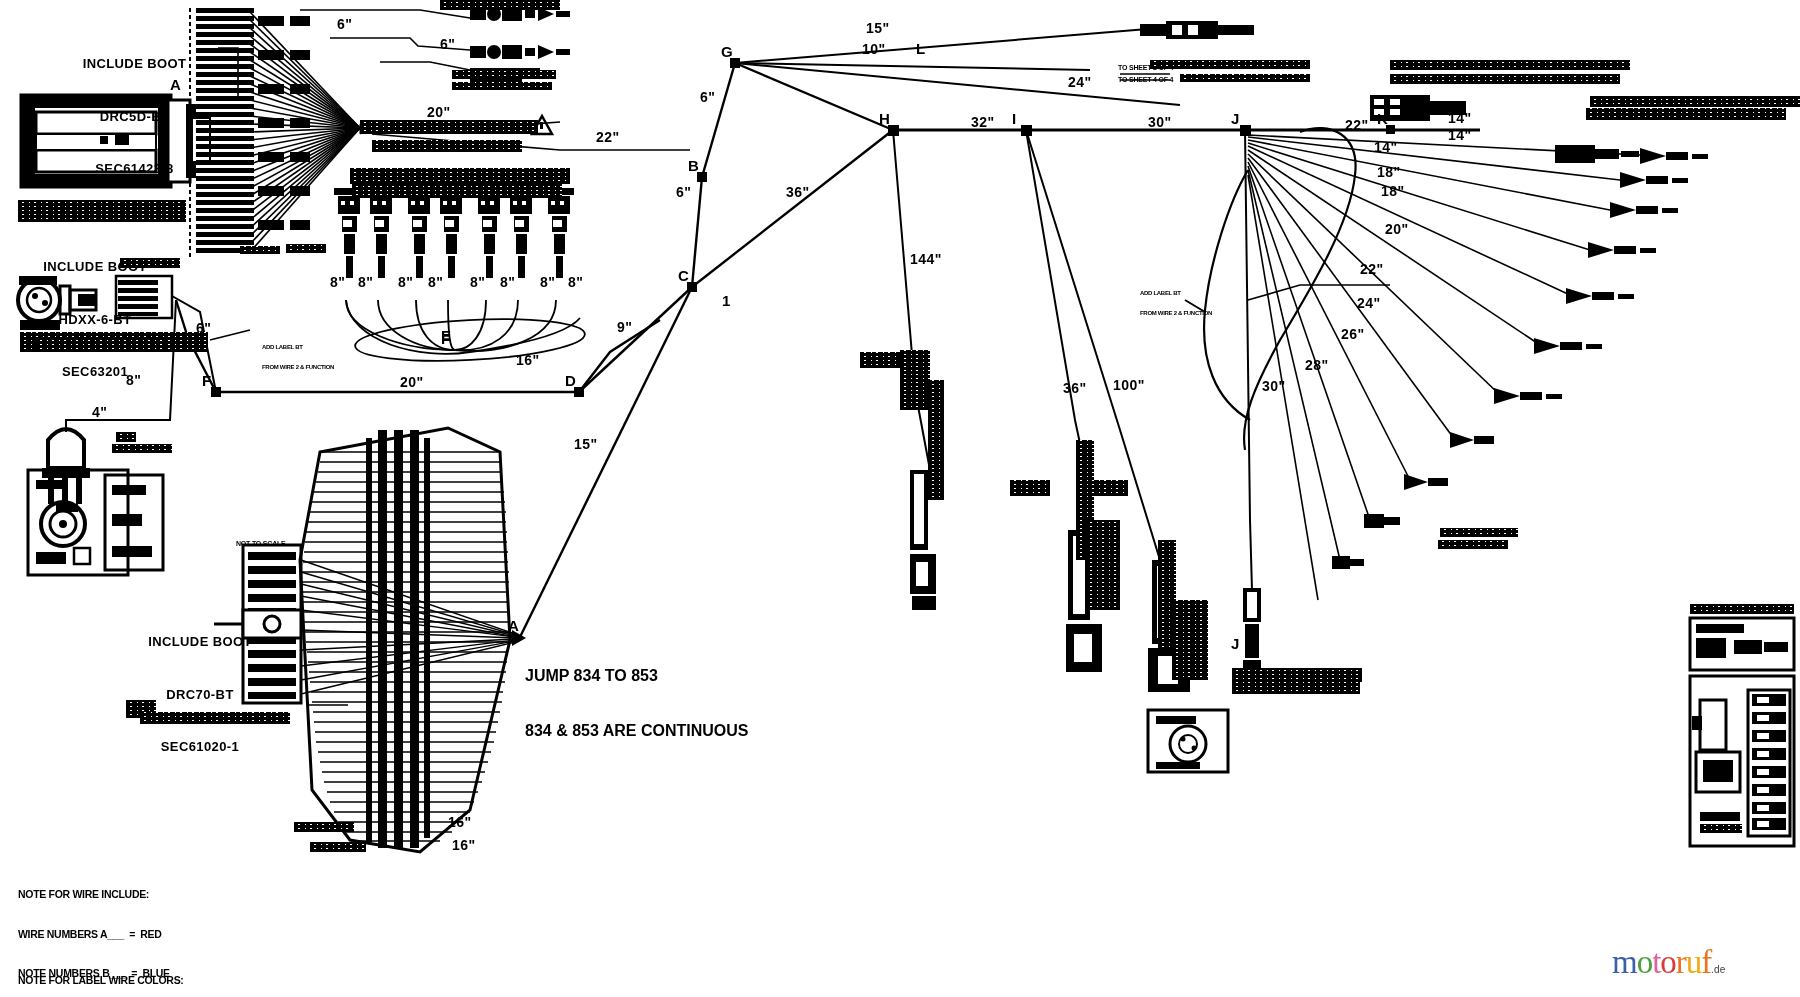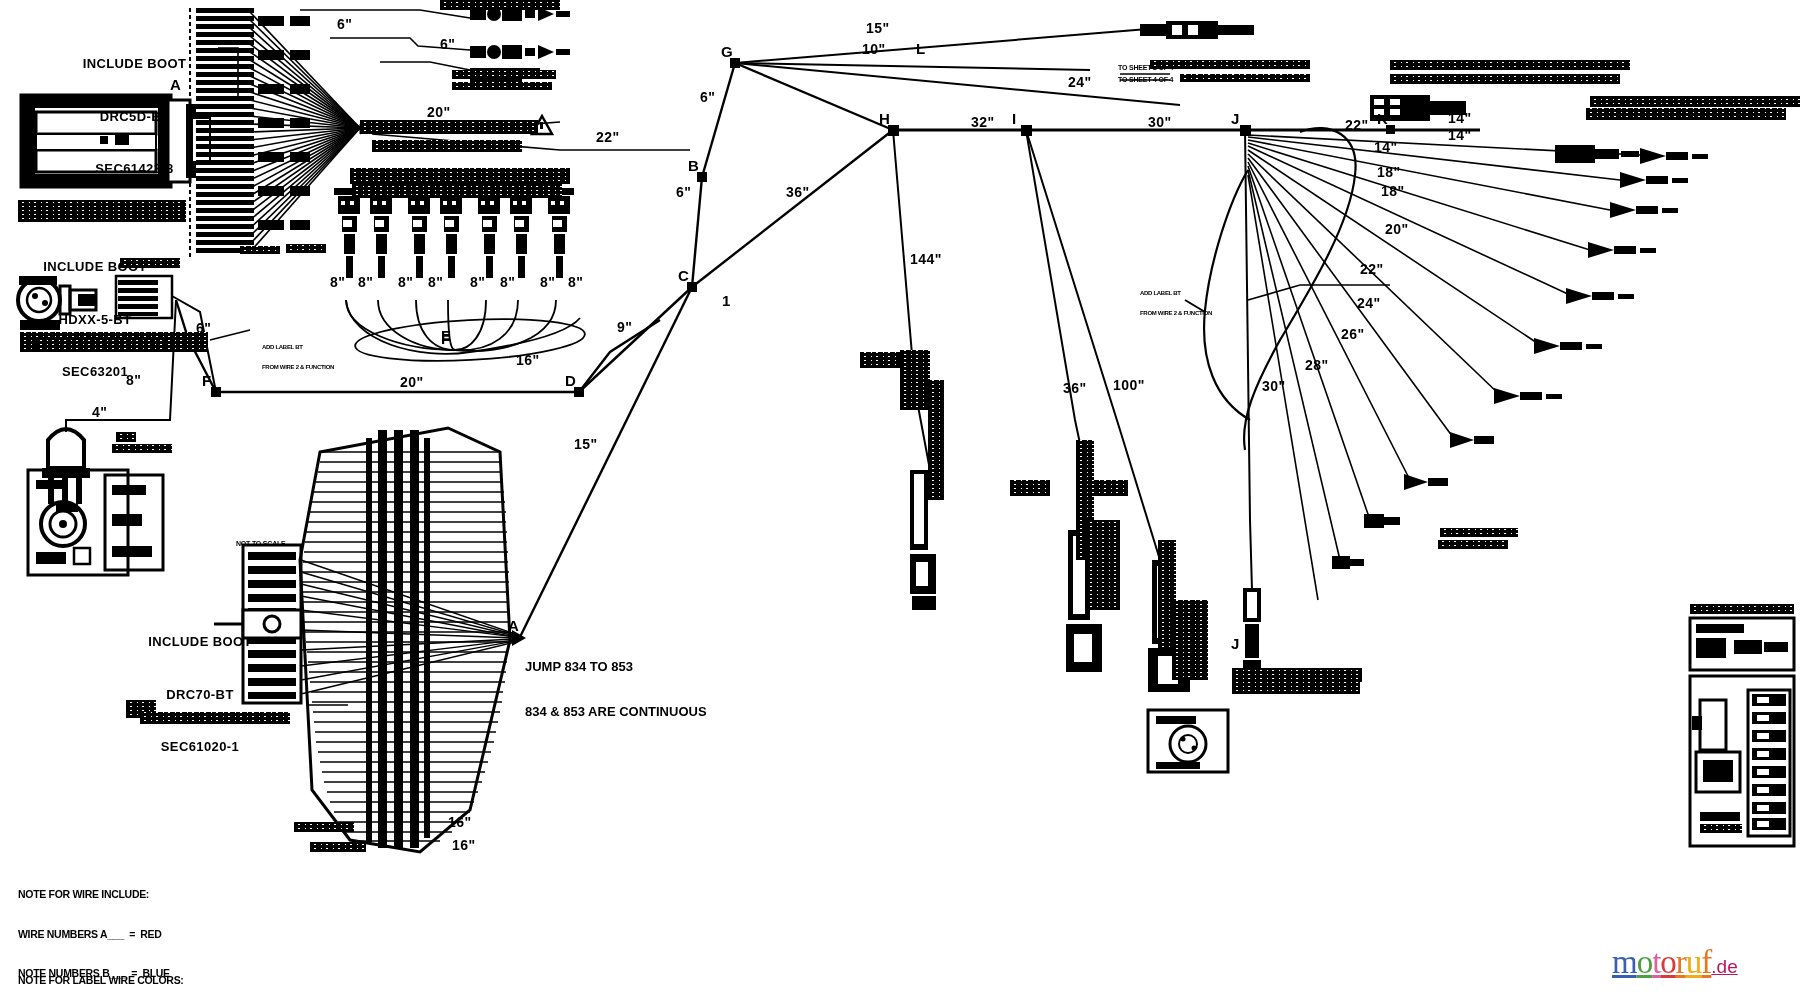--- a/index.html
+++ b/index.html
@@ -11,22 +11,22 @@
   .txt{position:absolute;font-family:"Liberation Sans",sans-serif;
        font-weight:bold;color:#000;white-space:pre;line-height:1.15;}
   .dim{font-size:14px;font-weight:bold;letter-spacing:.5px;}
   .node{font-size:15px;font-weight:bold;}
   .tiny{font-size:7px;font-weight:bold;letter-spacing:-.2px;}
   .tiny2{font-size:6px;font-weight:bold;letter-spacing:-.3px;}
   .legend{font-size:10.5px;font-weight:bold;letter-spacing:-.3px;line-height:1.25;}
   .boot{font-size:13px;font-weight:bold;letter-spacing:.4px;line-height:1.35;text-align:center;}
   .wm{position:absolute;font-family:"Liberation Serif",serif;
       font-size:33px;font-style:normal;letter-spacing:-1px;}
-  .wm span{display:inline-block;text-decoration:underline;}
-  .wm .de{font-size:19px;color:#be185d;font-family:"Liberation Sans",sans-serif;letter-spacing:0;}
+  .wm span{display:inline-block;}
+  .wm .de{font-size:10px;color:#404040;font-family:"Liberation Sans",sans-serif;letter-spacing:0;}
   .smear{background:#000;position:absolute;}
 </style>
 </head>
 <body>
 
 <div id="sheet">
 
 <svg id="draw" viewBox="0 0 1800 997">
   <defs>
     <g id="conn-sm">
@@ -619,31 +619,31 @@
 </svg>
 
 <div class="txt boot" style="left:42px;top:20px;width:185px;">
   <div>INCLUDE BOOT</div>
   <div>DRC5D-BT</div>
   <div>SEC61423-8</div>
 </div>
 
 <div class="txt boot" style="left:10px;top:223px;width:170px;">
   <div>INCLUDE BOOT</div>
-  <div>HDXX-5-BT</div>
+  <div>HDXX-6-BT</div>
   <div>SEC63201</div>
 </div>
 
 <div class="txt boot" style="left:110px;top:598px;width:180px;">
   <div>INCLUDE BOOT</div>
   <div>DRC70-BT</div>
   <div>SEC61020-1</div>
 </div>
 
-<div class="txt" style="left:525px;top:630px;font-size:13px;">
+<div class="txt" style="left:525px;top:630px;font-size:16px;">
   <div>JUMP 834 TO 853</div>
   <div>834 &amp; 853 ARE CONTINUOUS</div>
 </div>
 
 <div class="txt tiny" style="left:236px;top:540px;">NOT TO SCALE</div>
 
 <div class="txt tiny2" style="left:262px;top:330px;">
   <div>ADD LABEL BT</div>
   <div>FROM WIRE 2 &amp; FUNCTION</div>
 </div>

